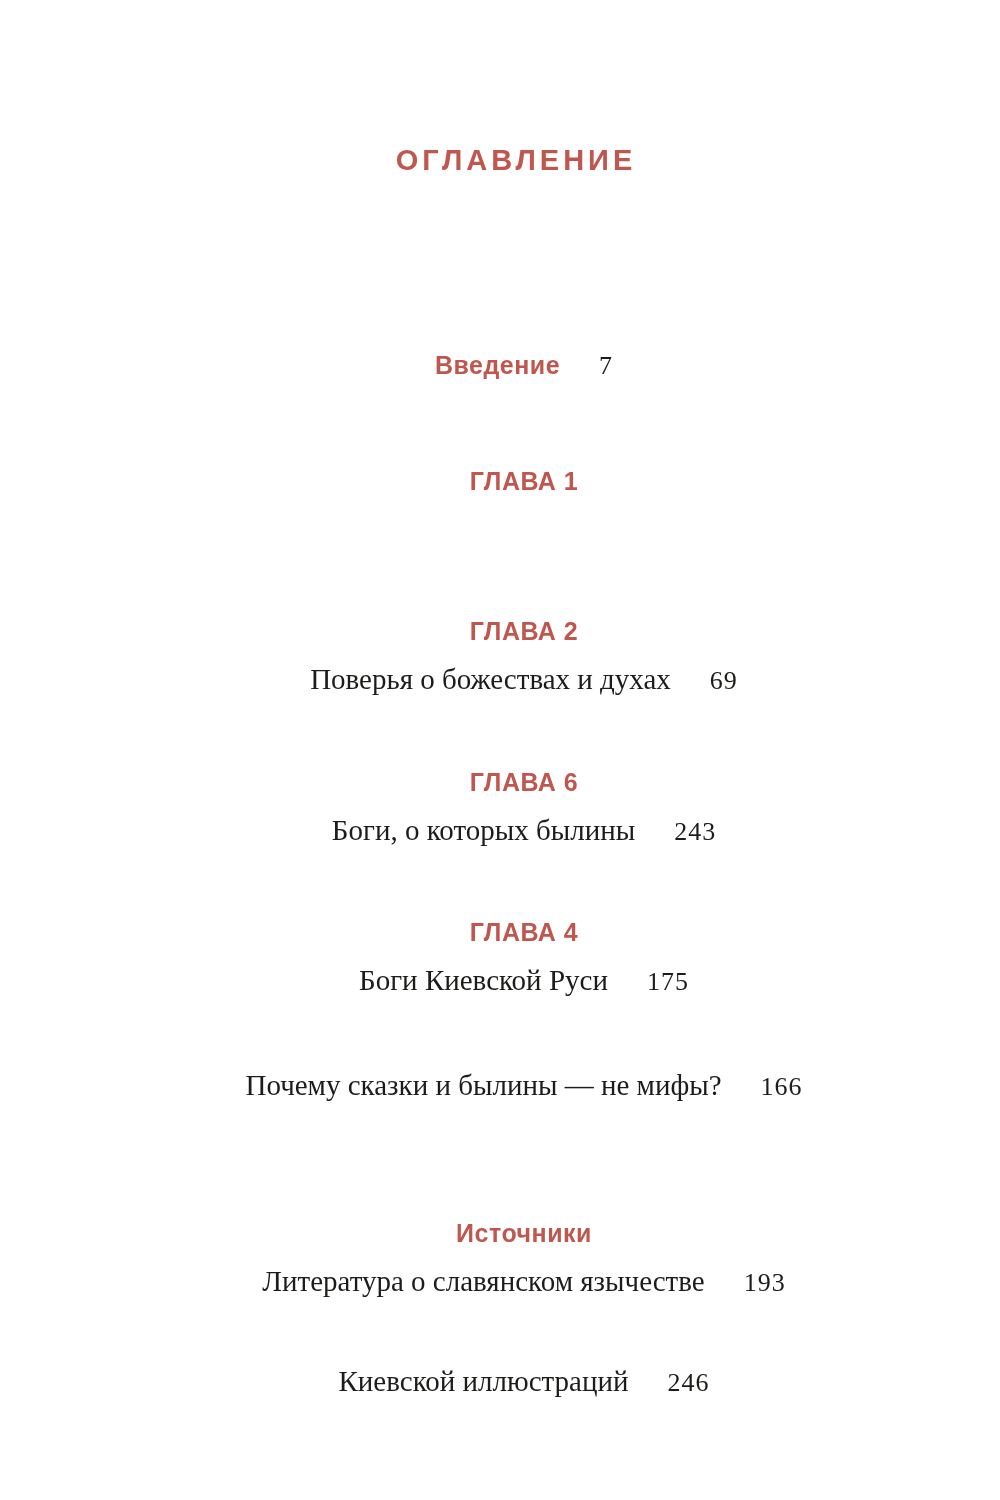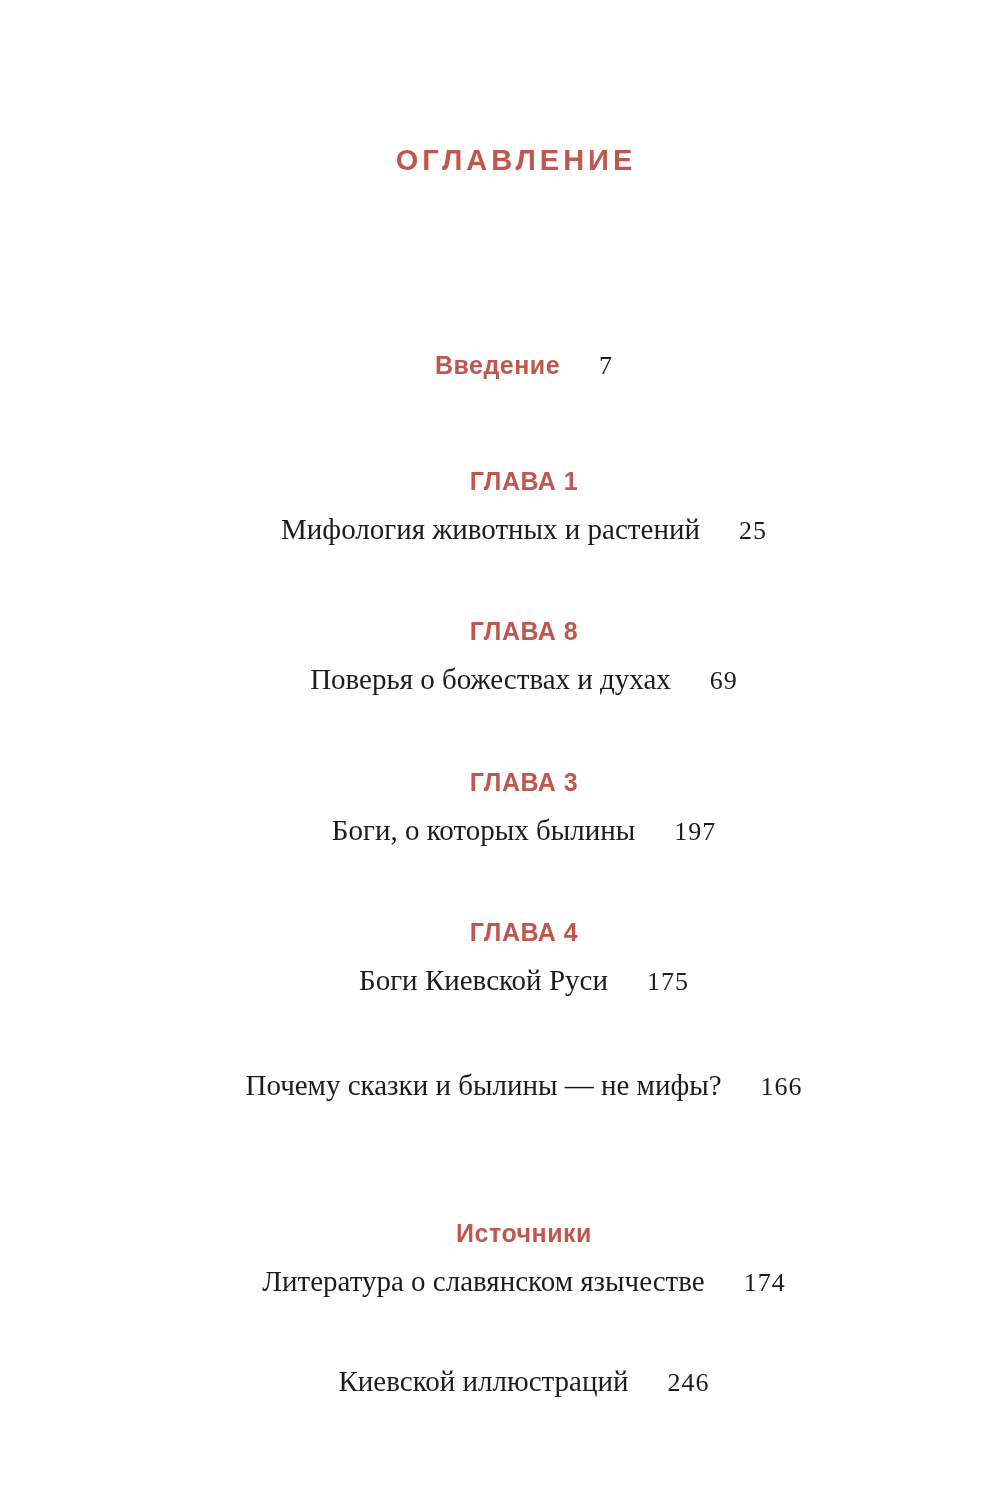--- a/index.html
+++ b/index.html
@@ -84,39 +84,38 @@
 
 <div class="page">
   <h1 class="toc-title">ОГЛАВЛЕНИЕ</h1>
   <div class="toc-list">
       <div class="entry">
     <div class="entry-label-row"><span class="label-text">Введение</span><span class="page-num">7</span></div>
 
   </div>
       <div class="entry">
     <div class="entry-label-row"><span class="label-text">ГЛАВА 1</span></div>
-    <div class="entry-title-row"><span class="title-text">Мифология животных и растений</span><span class="page-num">25</span></div>
   </div>
       <div class="entry">
-    <div class="entry-label-row"><span class="label-text">ГЛАВА 8</span></div>
+    <div class="entry-label-row"><span class="label-text">ГЛАВА 2</span></div>
     <div class="entry-title-row"><span class="title-text">Поверья о божествах и духах</span><span class="page-num">69</span></div>
   </div>
       <div class="entry">
-    <div class="entry-label-row"><span class="label-text">ГЛАВА 3</span></div>
-    <div class="entry-title-row"><span class="title-text">Боги, о которых былины</span><span class="page-num">197</span></div>
+    <div class="entry-label-row"><span class="label-text">ГЛАВА 6</span></div>
+    <div class="entry-title-row"><span class="title-text">Боги, о которых былины</span><span class="page-num">243</span></div>
   </div>
       <div class="entry">
     <div class="entry-label-row"><span class="label-text">ГЛАВА 4</span></div>
     <div class="entry-title-row"><span class="title-text">Боги Киевской Руси</span><span class="page-num">175</span></div>
   </div>
       <div class="entry">
     <div class="entry-title-row"><span class="title-text">Почему сказки и былины — не мифы?</span><span class="page-num">166</span></div>
   </div>
       <div class="entry">
     <div class="entry-label-row"><span class="label-text">Источники</span></div>
-    <div class="entry-title-row"><span class="title-text">Литература о славянском язычестве</span><span class="page-num">174</span></div>
+    <div class="entry-title-row"><span class="title-text">Литература о славянском язычестве</span><span class="page-num">193</span></div>
   </div>
       <div class="entry">
 
     <div class="entry-title-row"><span class="title-text">Киевской иллюстраций</span><span class="page-num">246</span></div>
   </div>
     </div>
 </div>
 
 </body></html>

